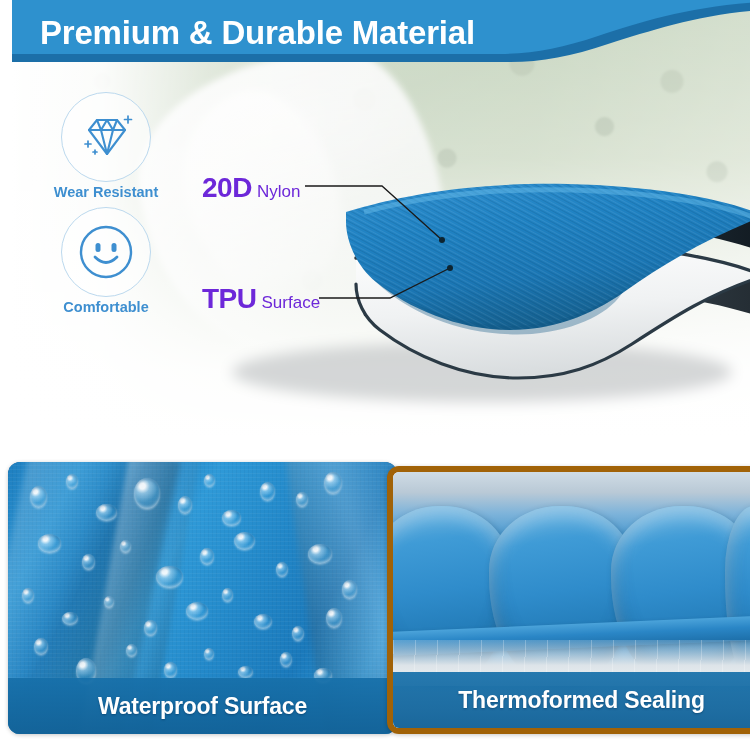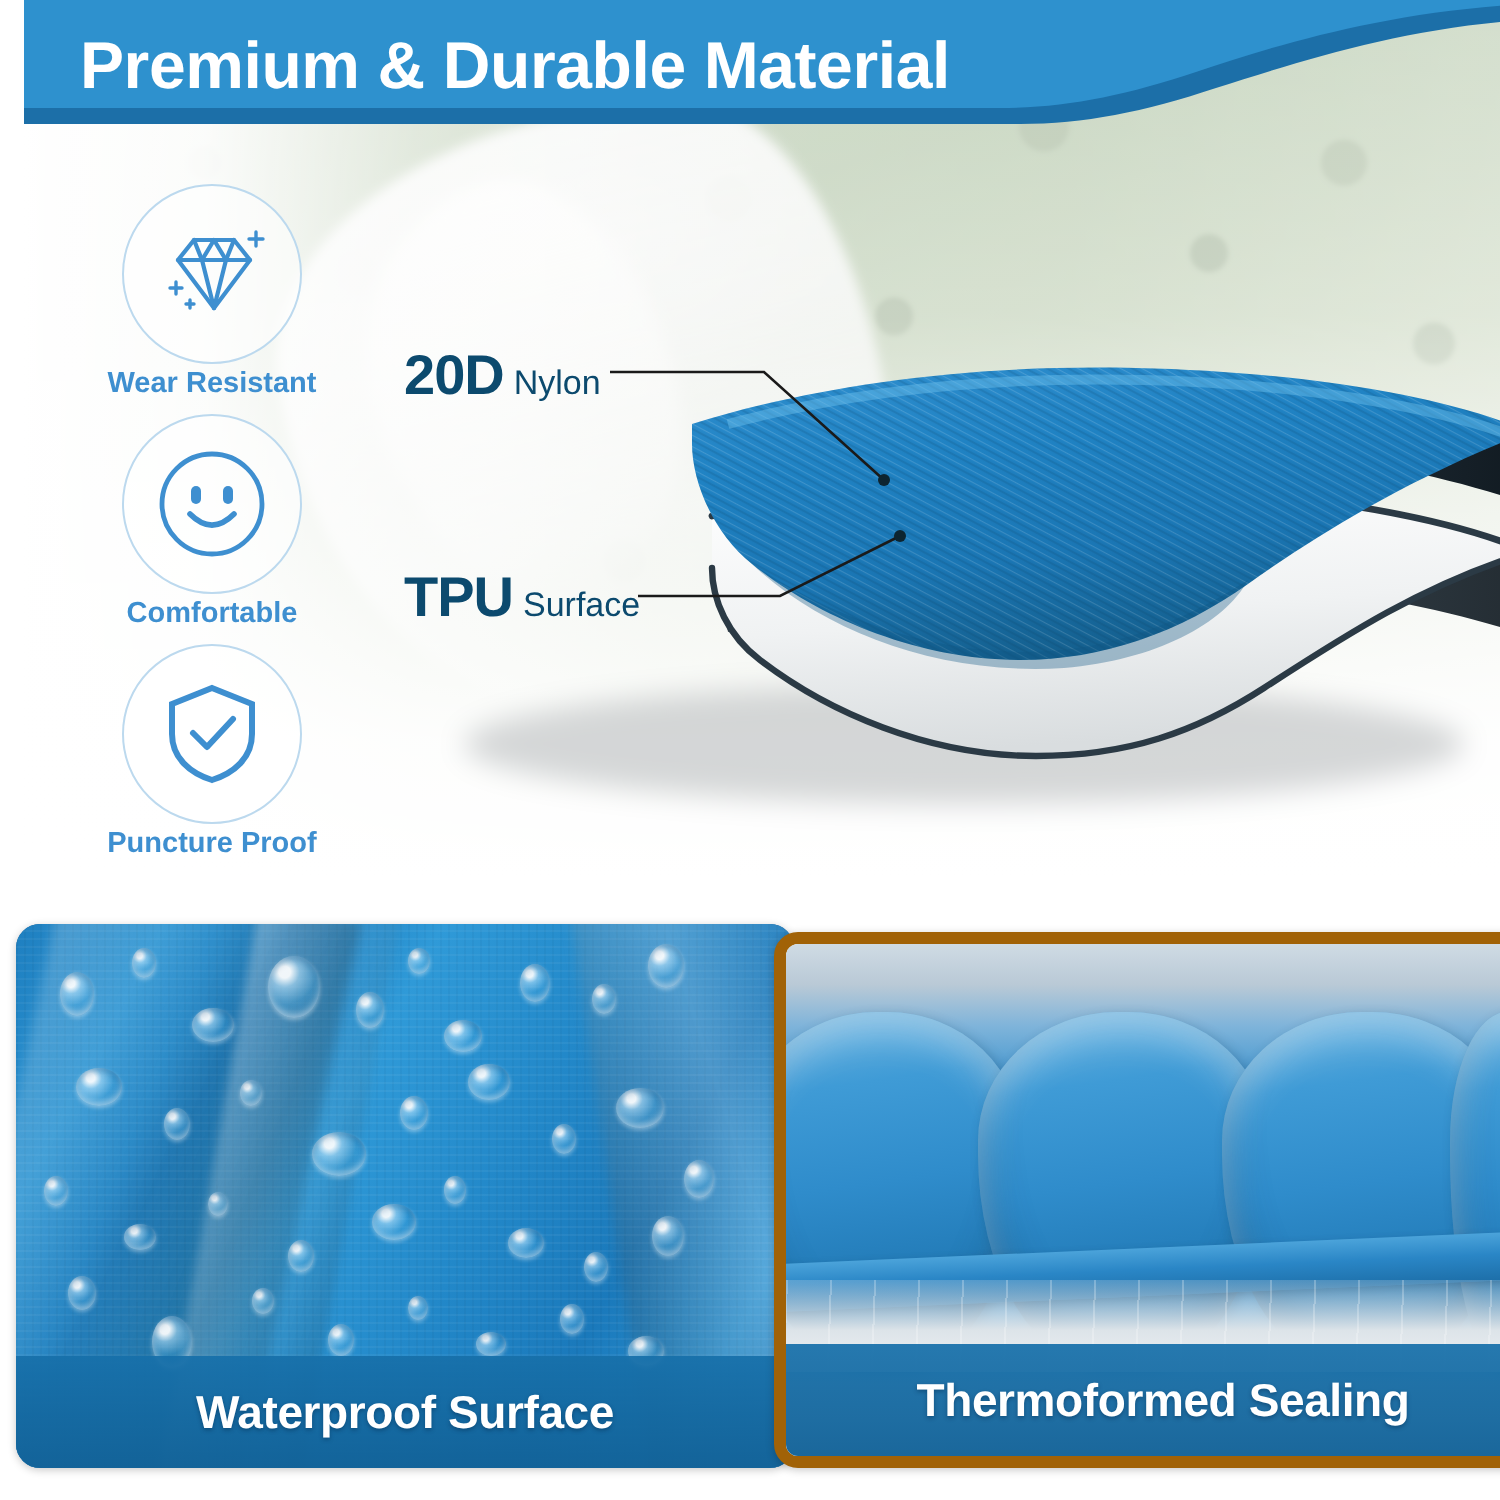--- a/index.html
+++ b/index.html
@@ -86,21 +86,21 @@
     box-sizing:border-box;
   }
   .feature-badge svg{position:absolute;left:50%;top:50%;transform:translate(-50%,-50%);}
   .feature-label{
     position:absolute;left:0;top:92px;width:152px;text-align:center;
     font-size:14.5px;font-weight:bold;color:#3e8fd0;white-space:nowrap;
   }
 
   
   .diagram{position:absolute;left:0;top:0;width:750px;height:452px;}
-  .callout{position:absolute;white-space:nowrap;color:#0c4a6e;}
+  .callout{position:absolute;white-space:nowrap;color:#6d28d9;}
   .callout .big{font-size:28px;font-weight:bold;letter-spacing:-.5px;}
   .callout .small{font-size:17px;font-weight:normal;margin-left:5px;letter-spacing:0;}
   #callout-nylon{left:190px;top:172px;}
   #callout-tpu{left:190px;top:283px;}
 
   
   .panels{position:absolute;left:0;top:452px;width:750px;height:298px;background:#fff;}
   .panel{
     position:absolute;top:10px;width:389px;height:272px;border-radius:12px;overflow:hidden;
     box-shadow:0 1px 4px rgba(0,0,0,.22);
@@ -234,29 +234,20 @@
           <svg width="58" height="58" viewBox="0 0 58 58">
             <circle cx="29" cy="29" r="25" fill="none" stroke="#3e8fd0" stroke-width="2.4"></circle>
             <rect x="18.5" y="20" width="5" height="9" rx="2.5" fill="#3e8fd0"></rect>
             <rect x="34.5" y="20" width="5" height="9" rx="2.5" fill="#3e8fd0"></rect>
             <path d="M18 34 Q29 45 40 34" fill="none" stroke="#3e8fd0" stroke-width="2.8" stroke-linecap="round"></path>
           </svg>
         </div>
         <div class="feature-label">Comfortable</div>
       </div>
 
-      <div class="feature">
-        <div class="feature-badge">
-          <svg width="54" height="58" viewBox="0 0 54 58">
-            <path d="M27 6 L47 14 V29 C47 41 38 48.5 27 52 C16 48.5 7 41 7 29 V14 Z" fill="none" stroke="#3e8fd0" stroke-width="3"></path>
-            <path d="M17.5 28.5 L24.5 35.5 L37.5 21.5" fill="none" stroke="#3e8fd0" stroke-width="3" stroke-linecap="round" stroke-linejoin="round"></path>
-          </svg>
-        </div>
-        <div class="feature-label">Puncture Proof</div>
-      </div>
 
     </div>
 
     <div class="diagram">
       <svg width="750" height="452" viewBox="0 0 750 452">
         <defs>
           <linearGradient id="gFabric" x1="0" y1="0" x2="0.35" y2="1">
             <stop offset="0%" stop-color="#2f8fcf"></stop>
             <stop offset="35%" stop-color="#1f82c3"></stop>
             <stop offset="70%" stop-color="#1a76b4"></stop>

